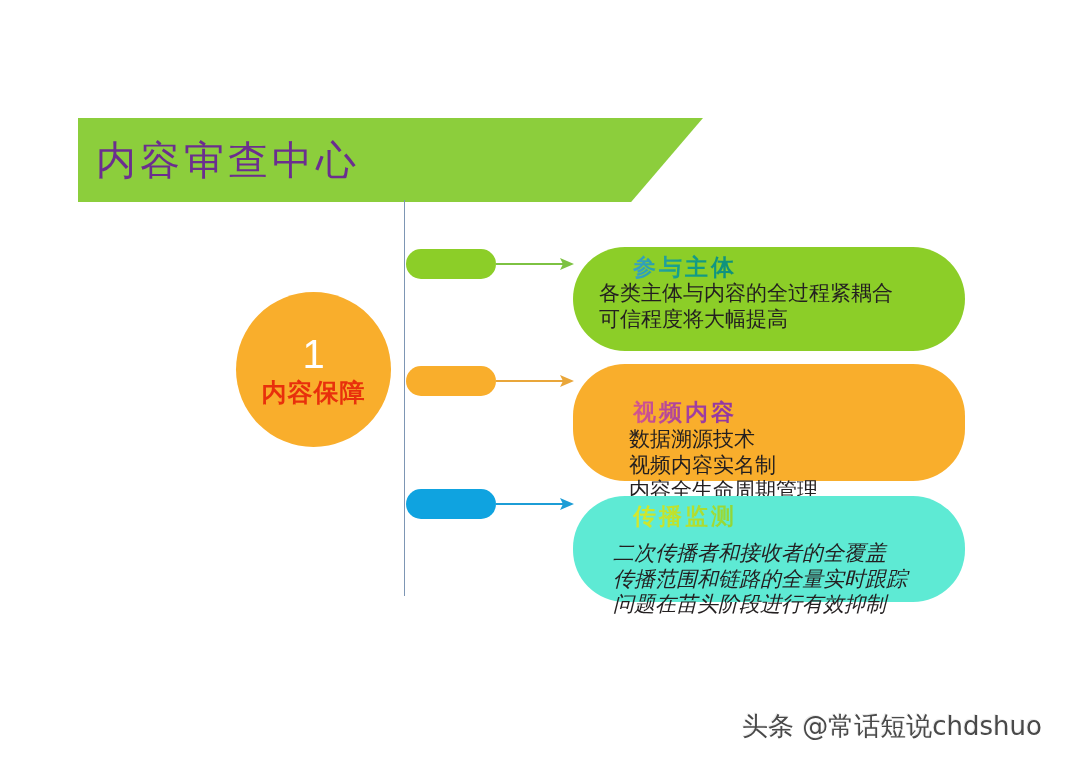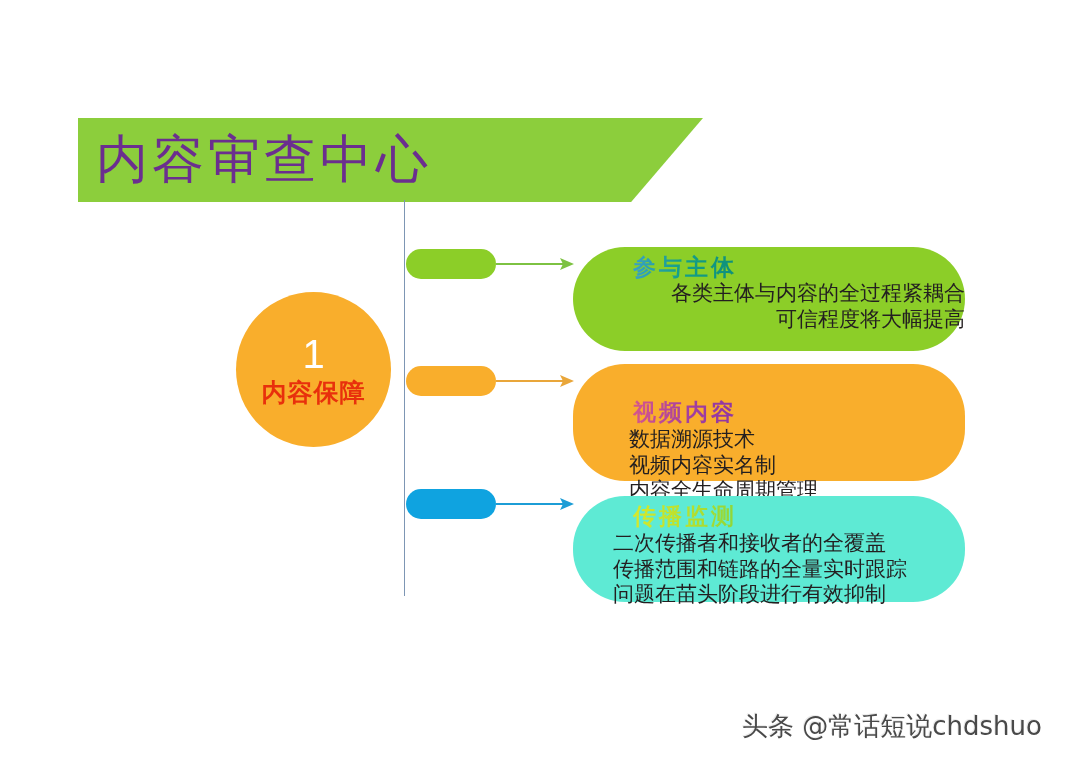--- a/index.html
+++ b/index.html
@@ -20,21 +20,21 @@
     background:#8CCE3C;
     clip-path:polygon(0 0, 100% 0, 88.5% 100%, 0 100%);
     -webkit-clip-path:polygon(0 0, 100% 0, 88.5% 100%, 0 100%);
   }
   .banner-text{
     position:absolute;
     left:96px;top:122px;
     width:520px;height:76px;
     display:flex;align-items:center;
     color:#6B2E8F;
-    font-size:52px;
+    font-size:40px;
     letter-spacing:4px;
     font-family:"DejaVu Serif","Liberation Serif",serif;
     white-space:nowrap;
   }
 
   
   .spine{
     position:absolute;
     left:404px;top:200px;
     width:1px;height:396px;
@@ -107,36 +107,36 @@
     color:#231F20;
     font-family:"DejaVu Serif","Liberation Serif",serif;
     white-space:nowrap;
   }
 
   
   #box-green{ top:247px; height:104px; background:#8CCE28; }
   #box-green .box-title{
     background-image:linear-gradient(90deg,#3AA0C8 0%,#14A08A 45%,#0E8F7A 100%);
   }
-  #box-green .box-body{ margin-left:48px; margin-top:1px;text-align:right; }
+  #box-green .box-body{ margin-left:26px; margin-top:1px; }
 
   
   #box-orange{ top:364px; height:117px; background:#F9AE2C; }
   #box-orange .box-title{
     background-image:linear-gradient(90deg,#D6568C 0%,#A23FA0 55%,#8E35A4 100%);
     margin-top:28px;
   }
   #box-orange .box-body{ margin-left:56px; margin-top:2px; }
 
   
   #box-blue{ top:496px; height:106px; background:#5eead4; }
   #box-blue .box-title{
     background-image:linear-gradient(90deg,#D7E82A 0%,#B9E02E 50%,#8ED638 100%);
   }
-  #box-blue .box-body{ margin-left:40px; margin-top:2px; }
+  #box-blue .box-body{ margin-left:40px; margin-top:12px;font-style:italic; }
 
   
   .watermark{
     position:absolute;
     left:742px;top:709px;
     font-size:26px;
     color:#3a3a3a;
     font-family:"DejaVu Sans","Liberation Sans",sans-serif;
     white-space:nowrap;
     opacity:.92;

